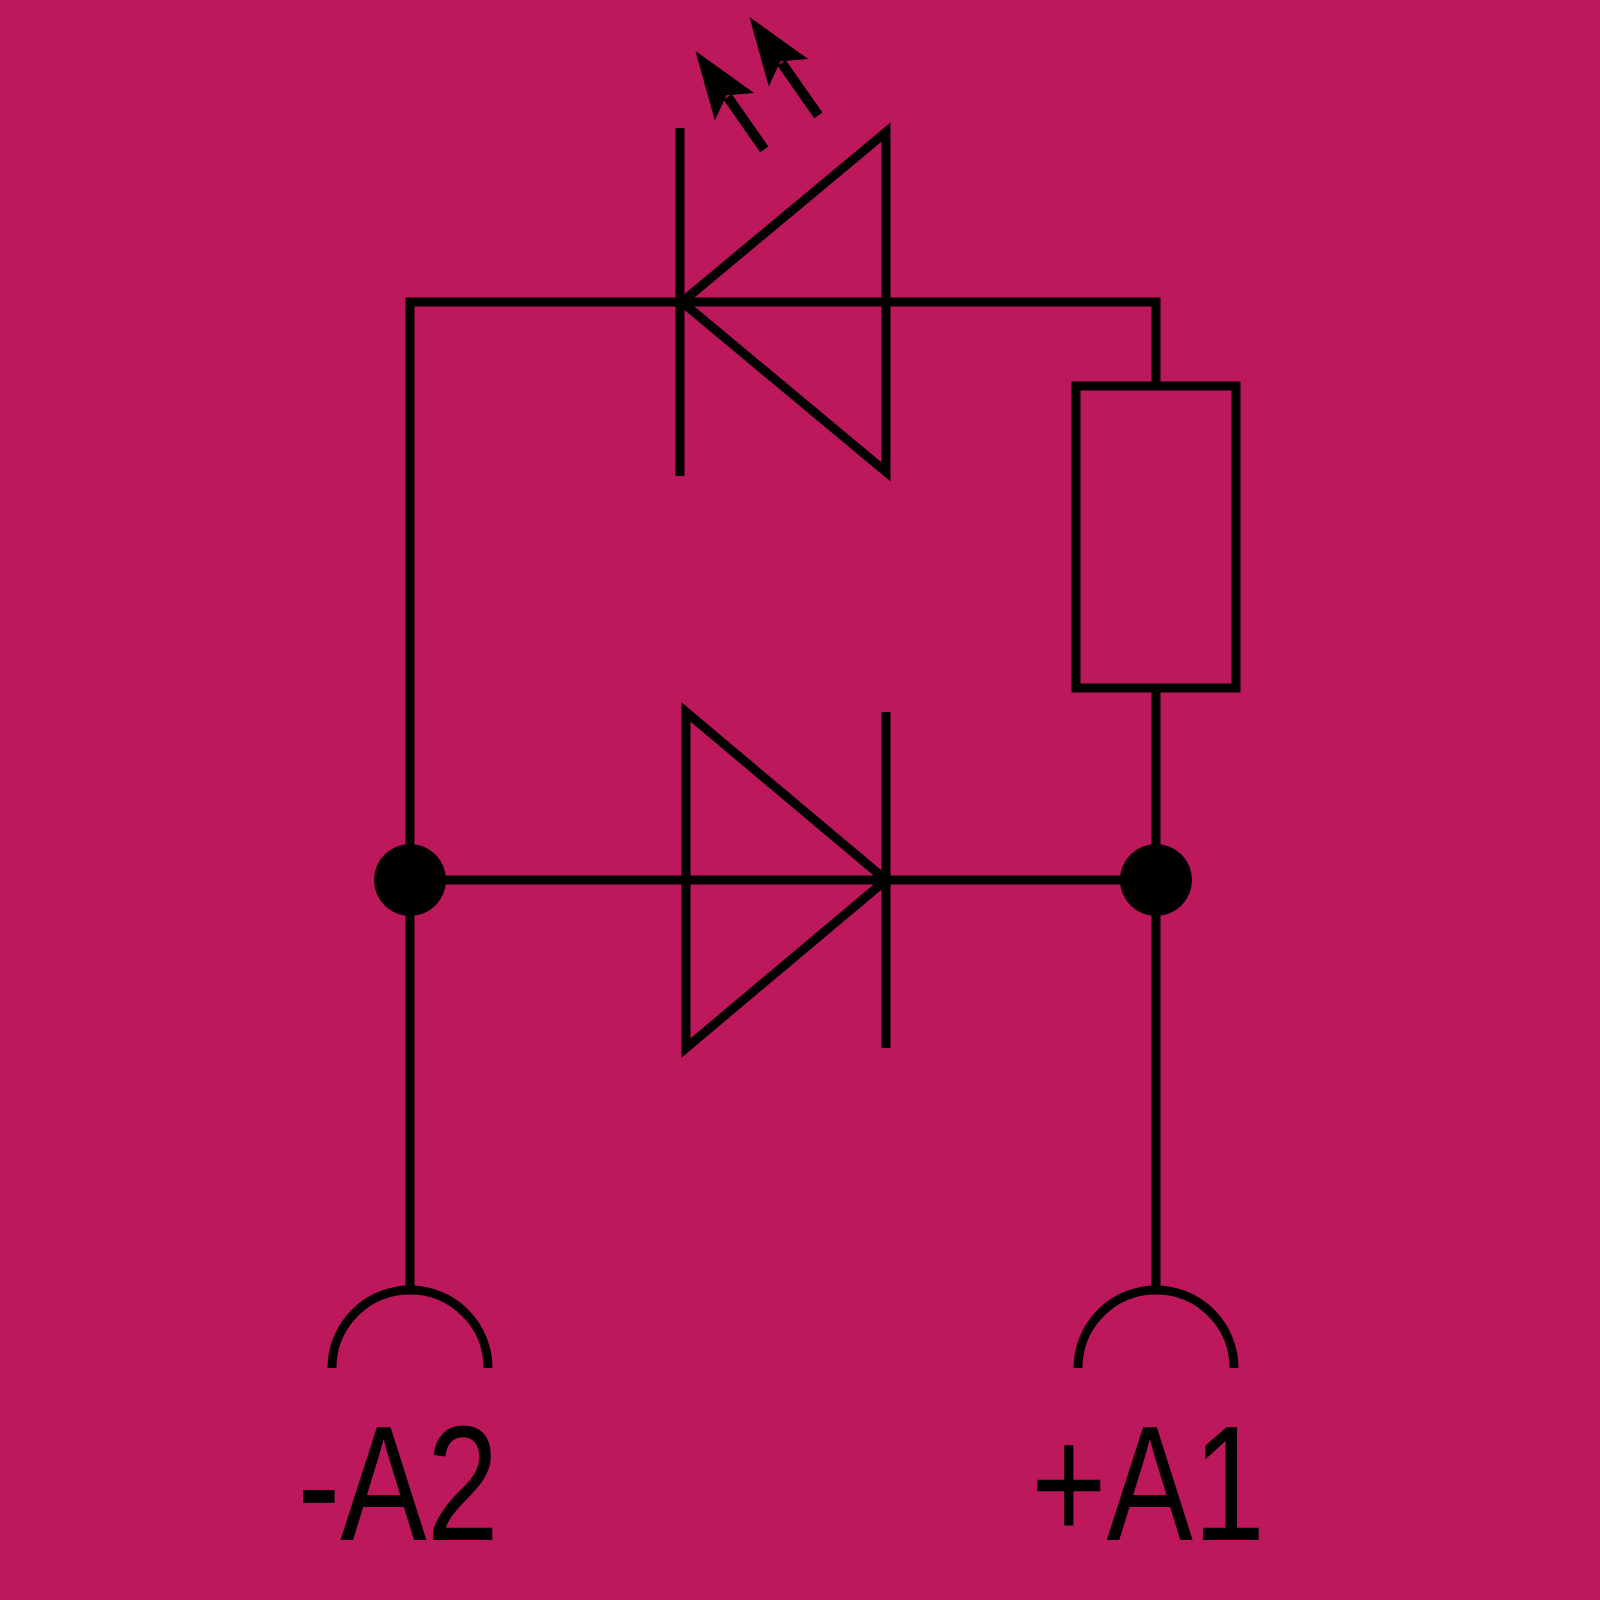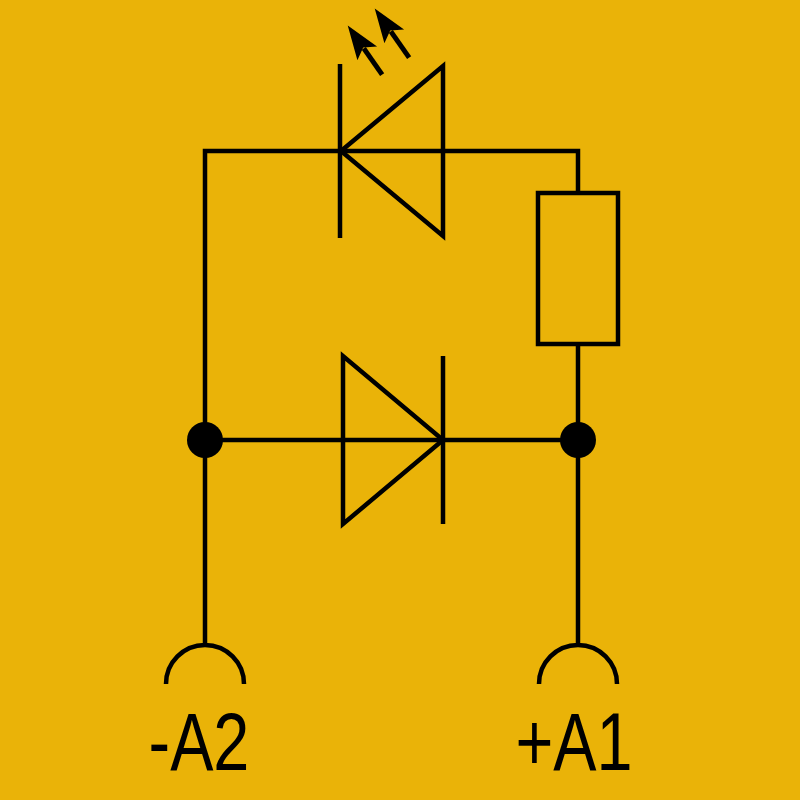--- a/index.html
+++ b/index.html
@@ -4,21 +4,21 @@
 <style>
   html, body {
     margin: 0;
     padding: 0;
     background: #ffffff;
   }
   .canvas {
     position: relative;
     width: 800px;
     height: 800px;
-    background: #eab308;
+    background: #be185d;
     overflow: hidden;
   }
   svg.schematic {
     display: block;
     width: 800px;
     height: 800px;
   }
   .wire, .outline {
     fill: none;
     stroke: #000000;

